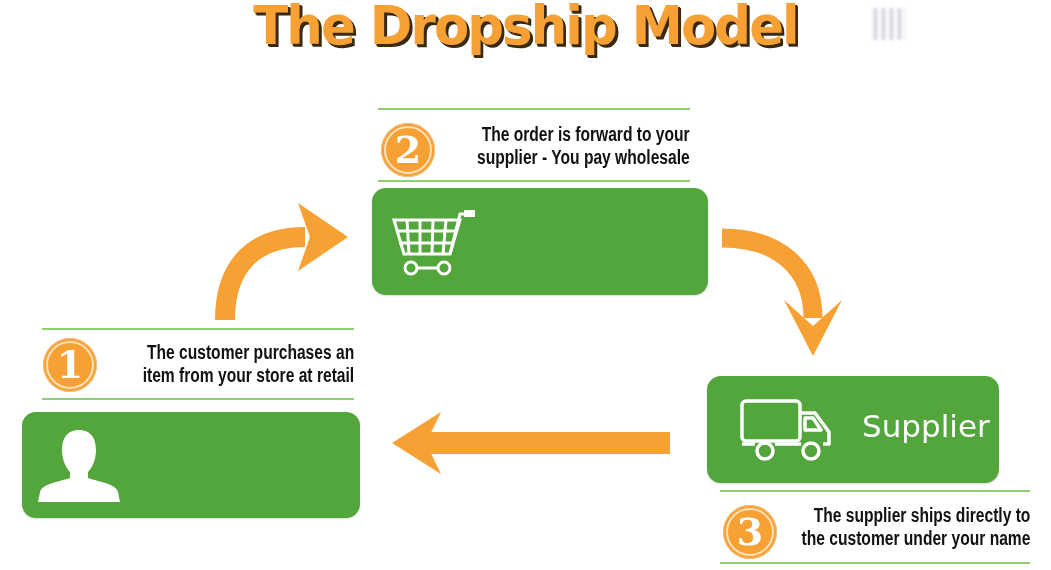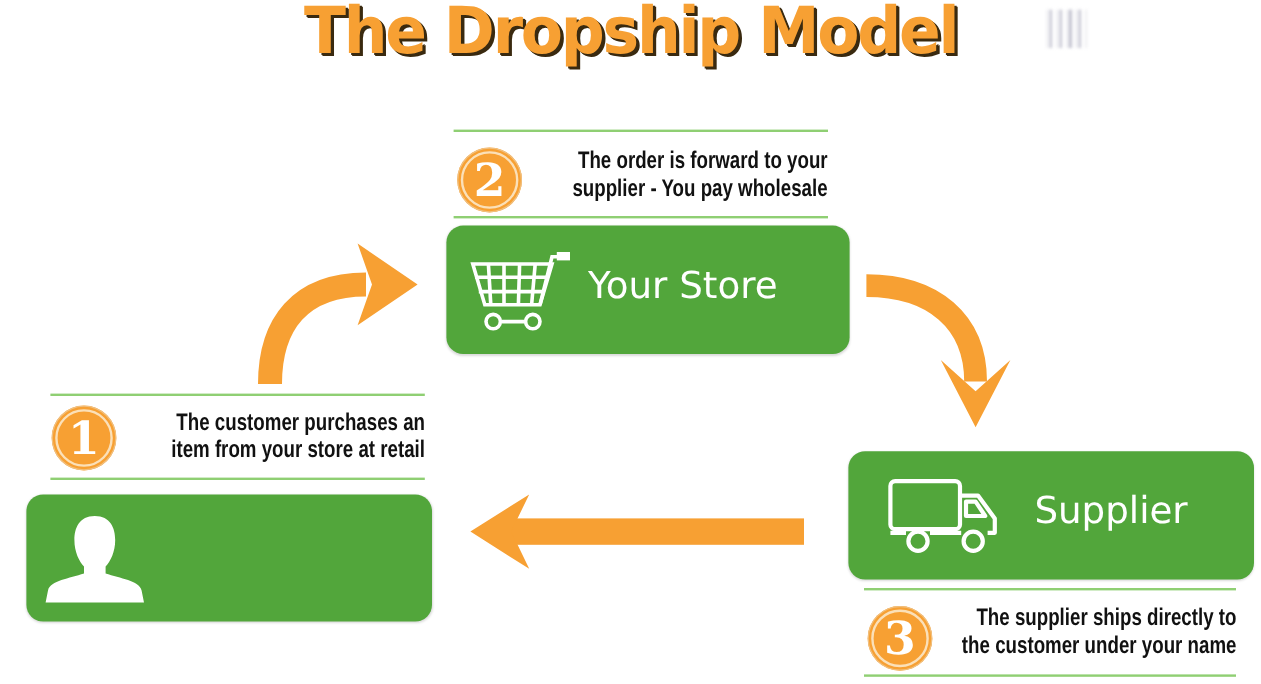--- a/index.html
+++ b/index.html
@@ -73,40 +73,39 @@
       <line x1="58" y1="16" x2="55" y2="50"></line>
       <line x1="8" y1="27" x2="69" y2="27"></line>
       <line x1="11" y1="39" x2="66" y2="39"></line>
       <path d="M62 50 L72 10 L86 10"></path>
       <line x1="30" y1="64" x2="50" y2="64"></line>
       <circle cx="23" cy="64" r="6"></circle>
       <circle cx="56" cy="64" r="6"></circle>
     </g>
     <rect x="76" y="6" width="11" height="7" fill="#ffffff"></rect>
   </svg>
-  <div class="box-label" style="left:118px; top:32px;">Your Store</div>
 </div>
 
 <div class="hline" style="left:42px; top:328px; width:312px;"></div>
 <div class="badge" style="left:43px; top:338px;">
   <span>1</span>
 </div>
 <div class="step-text" style="right:697px; top:341px;">
   <div>The customer purchases an</div>
   <div>item from your store at retail</div>
 </div>
 <div class="hline" style="left:42px; top:398px; width:312px;"></div>
 
 <div class="box" style="left:22px; top:412px; width:338px; height:106px;">
   <svg class="box-icon" style="left:14px; top:16px;" width="86" height="76" viewBox="0 0 86 76">
     <path fill="#ffffff" d="M43 2 C30 2 26 12 26 22 C26 32 30 40 34 44 L34 50 C22 54 6 56 4 64 L2 74 L84 74 L82 64 C80 56 64 54 52 50 L52 44 C56 40 60 32 60 22 C60 12 56 2 43 2 Z"></path>
   </svg>
 </div>
 
-<div class="box" style="left:707px; top:376px; width:338px; height:107px;">
+<div class="box" style="left:707px; top:376px; width:292px; height:107px;">
   <svg class="box-icon" style="left:32px; top:22px;" width="96" height="64" viewBox="0 0 96 64">
     <g fill="none" stroke="#ffffff" stroke-width="3.5" stroke-linejoin="round">
       <rect x="3" y="3" width="58" height="40" rx="4"></rect>
       <path d="M61 15 L76 15 L90 34 L90 46 L84 46"></path>
       <path d="M66 20 L74 20 L82 32 L66 32 Z"></path>
       <line x1="3" y1="46" x2="16" y2="46"></line>
       <line x1="36" y1="46" x2="62" y2="46"></line>
       <circle cx="26" cy="53" r="8"></circle>
       <circle cx="72" cy="53" r="8"></circle>
     </g>

